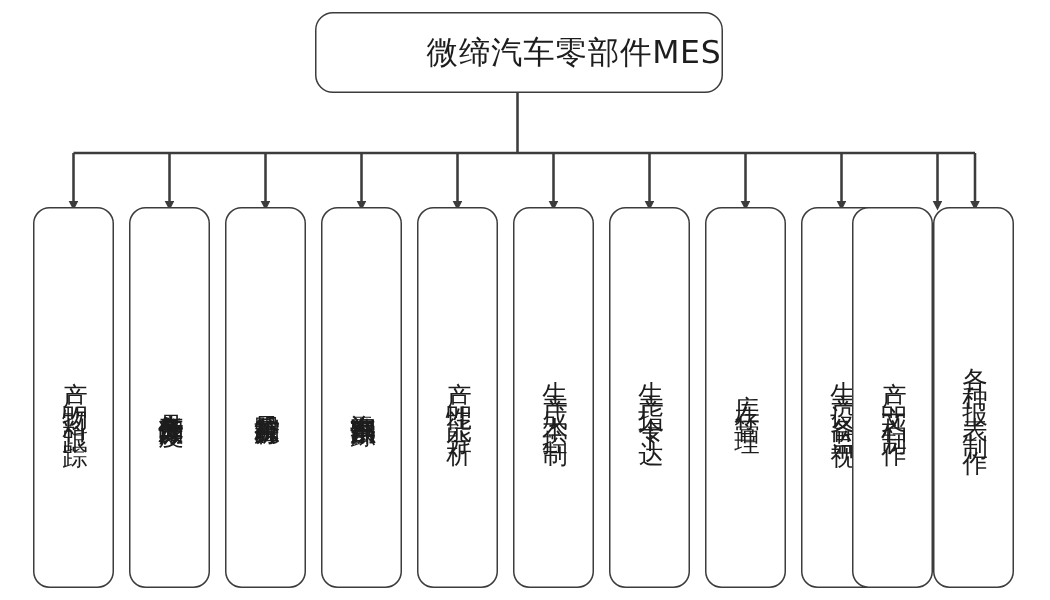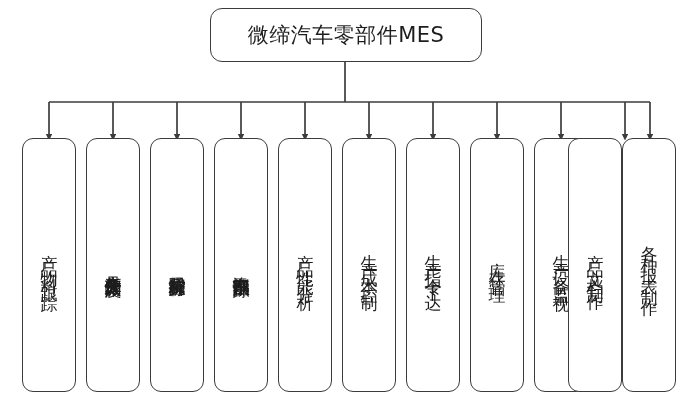--- a/index.html
+++ b/index.html
@@ -29,21 +29,21 @@
     left: 210px;
     top: 8px;
     width: 272px;
     height: 54px;
     box-sizing: border-box;
     border: 1.6px solid #3c3c3c;
     border-radius: 12px;
     background: #ffffff;
     display: flex;
     align-items: center;
-    justify-content: center;
+    justify-content: flex-end;
     z-index: 3;
   }
   .root-label {
     font-size: 21px;
     line-height: 1;
     color: #1d1d1d;
     letter-spacing: 0.5px;
     white-space: nowrap;
   }
   .leaf-box {

